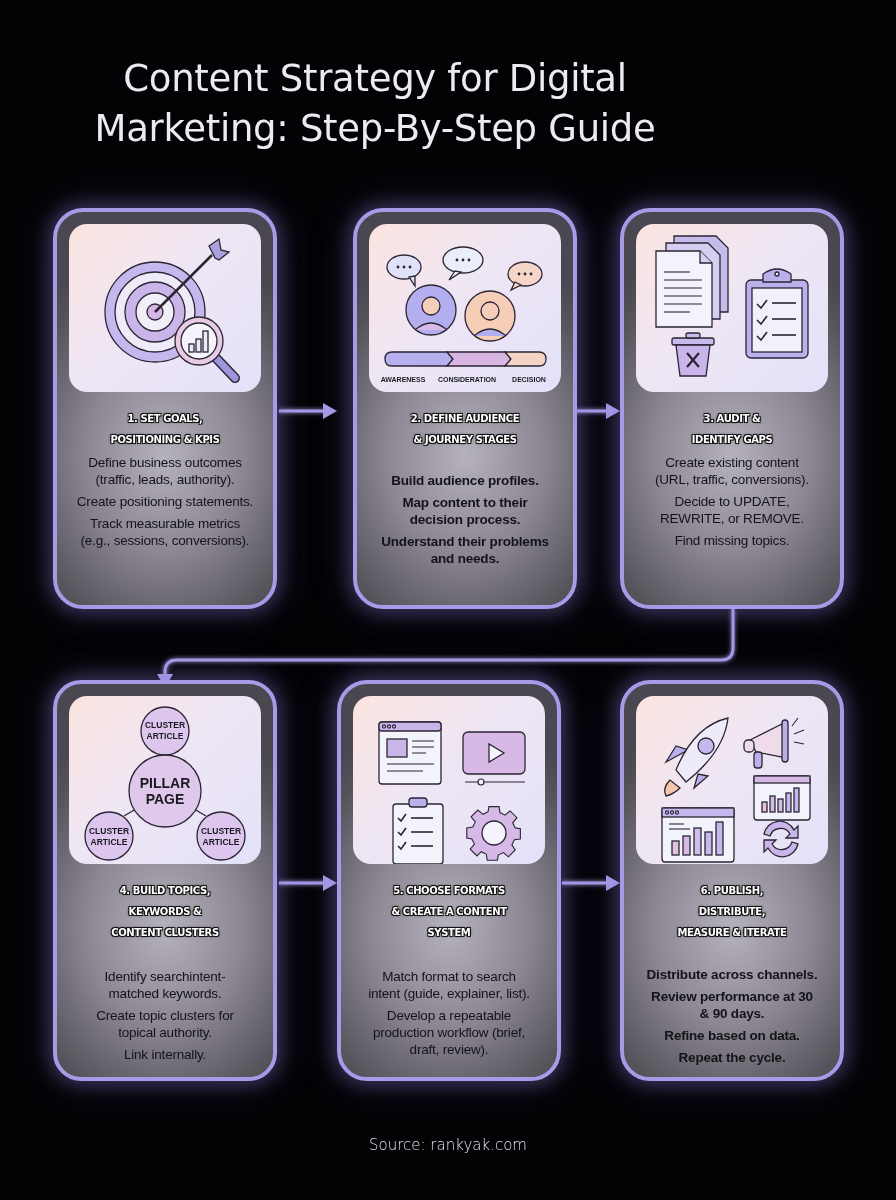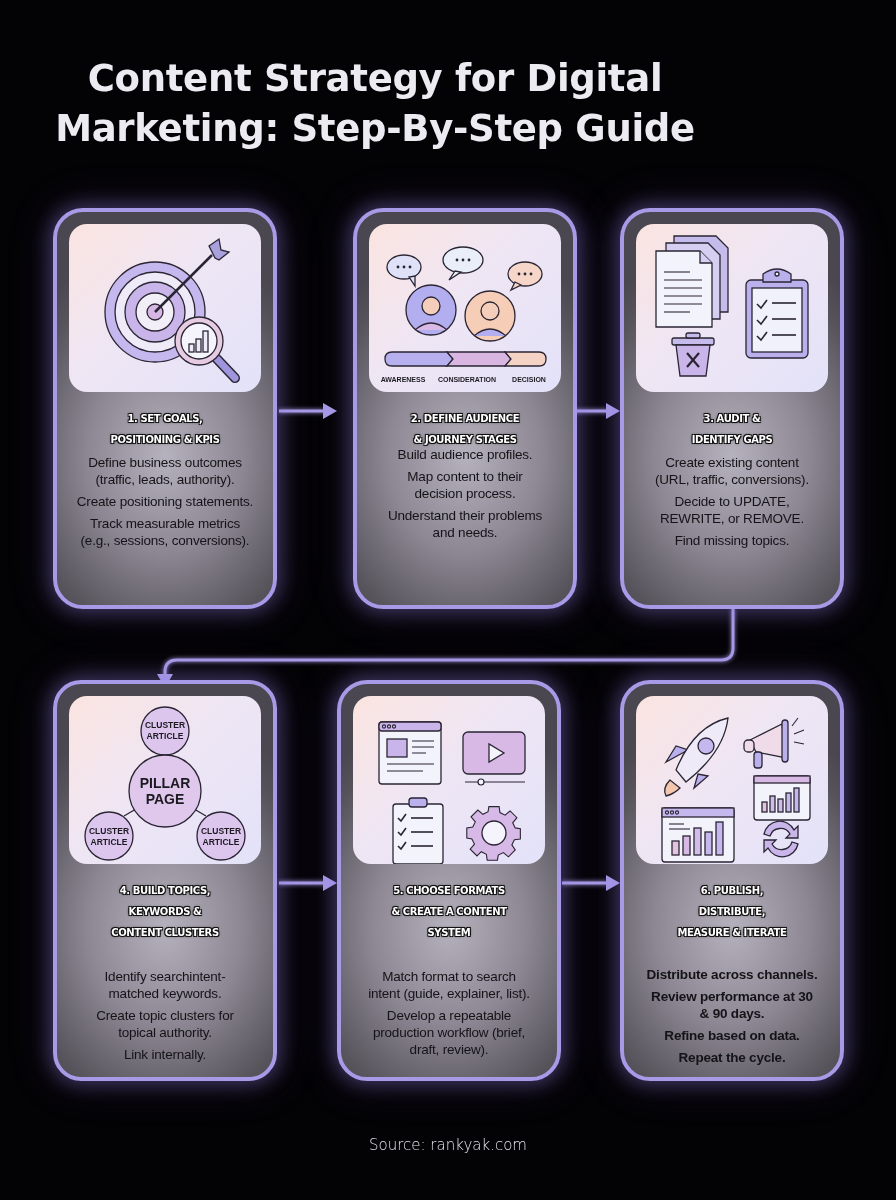--- a/index.html
+++ b/index.html
@@ -2,21 +2,21 @@
 <html><head>
 <meta charset="utf-8">
 <style>
   * { box-sizing: border-box; margin: 0; padding: 0; }
   html, body { width: 896px; height: 1200px; background: #030204; overflow: hidden; }
   body { position: relative; font-family: "Liberation Sans", sans-serif; color: #111; }
 
   .title {
     position: absolute; left: 0; top: 54px; width: 750px;
     text-align: center; color: #ecebf2;
-    font-family: "DejaVu Sans", sans-serif; font-weight: 700;
+    font-family: "DejaVu Sans", sans-serif; font-weight: 400;
     font-size: 37px; line-height: 50px; letter-spacing: -0.3px;
   }
   .title span { display: block; }
 
   .card {
     position: absolute; width: 224px; height: 401px;
     border: 4px solid #a79ae6; border-radius: 30px;
     background: radial-gradient(ellipse 80% 55% at 50% 62%, #b6b2bd 0%, #8c8792 45%, #56535b 85%, #4a4750 100%);
     box-shadow: 0 0 18px 4px rgba(150,130,230,0.35), 0 0 40px 10px rgba(140,120,220,0.12);
     overflow: hidden;
@@ -162,21 +162,21 @@
         <text x="34" y="158" text-anchor="middle">AWARENESS</text>
         <text x="98" y="158" text-anchor="middle">CONSIDERATION</text>
         <text x="160" y="158" text-anchor="middle">DECISION</text>
       </g>
     </svg>
   </div>
   <div class="head">
     <span>2. DEFINE AUDIENCE</span>
     <span>&amp; JOURNEY STAGES</span>
   </div>
-  <div class="body" style="top:234px;">
+  <div class="body" style="top:260px;font-weight:bold;">
     <p>
         <span>Build audience profiles.</span>
       </p>
     <p>
         <span>Map content to their</span>
         <span>decision process.</span>
       </p>
     <p>
         <span>Understand their problems</span>
         <span>and needs.</span>

